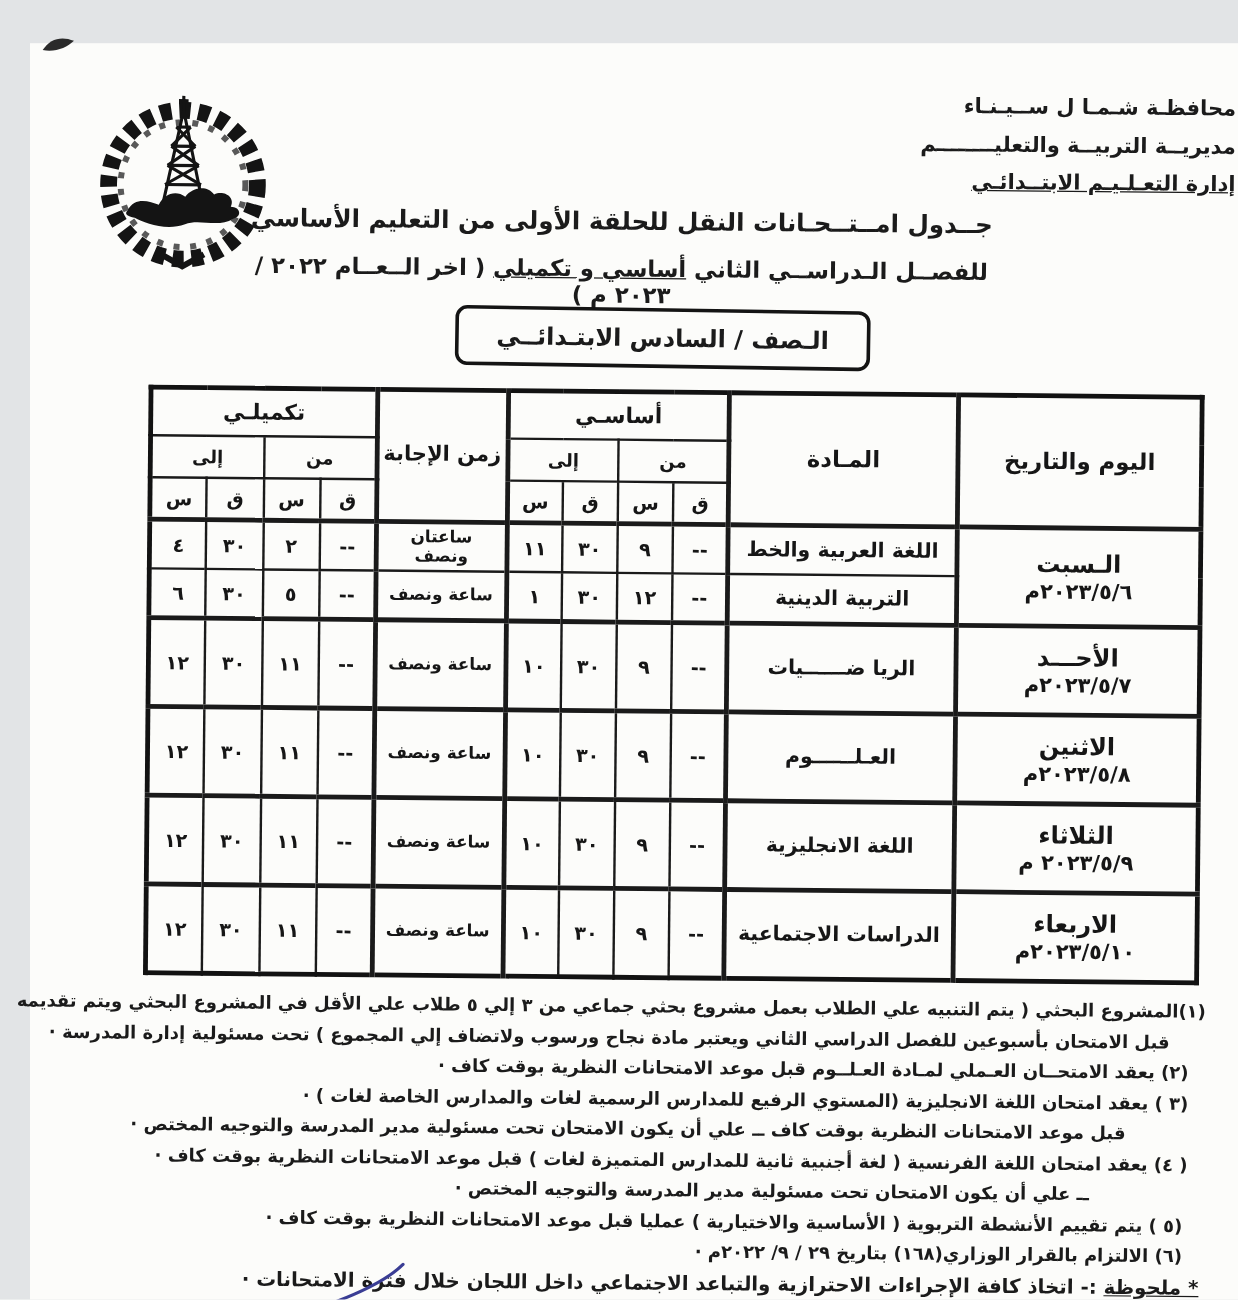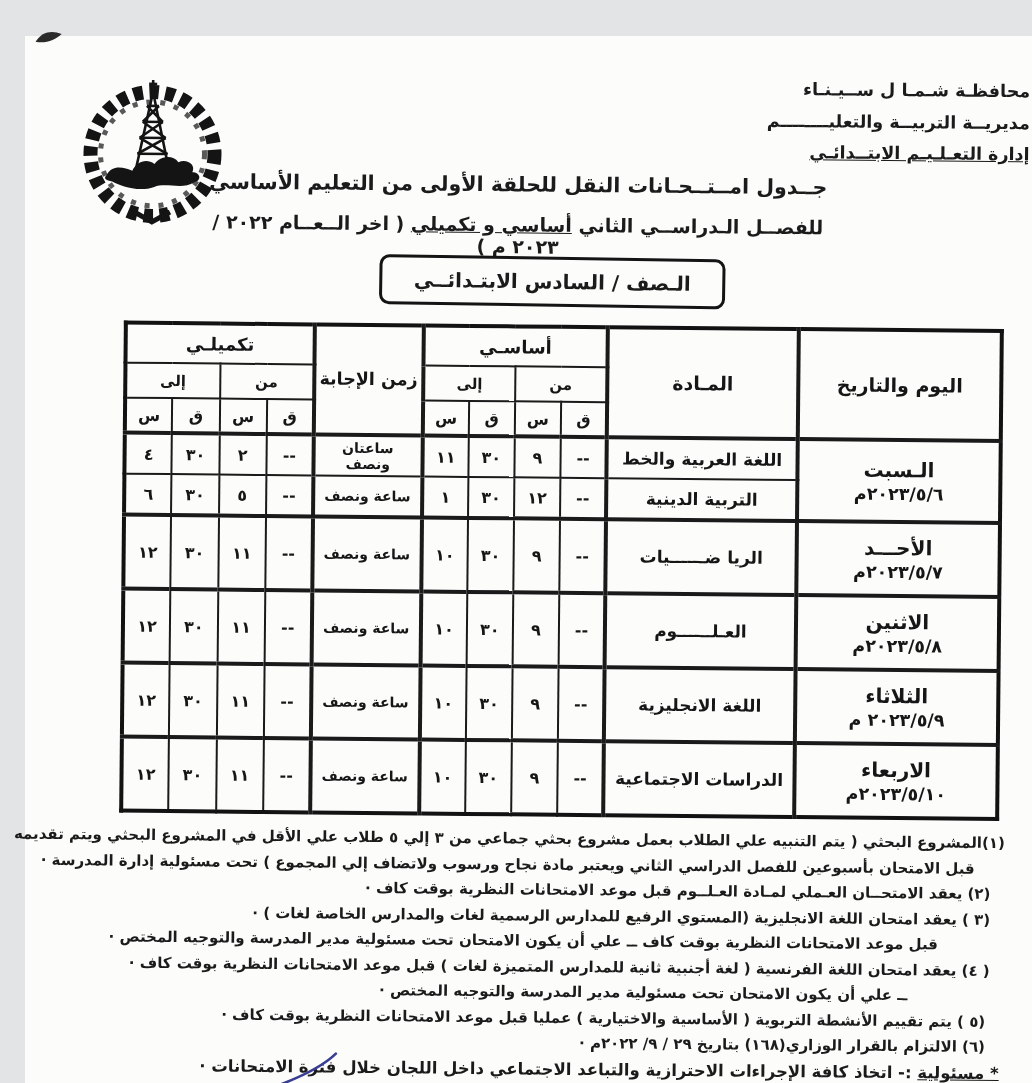--- a/index.html
+++ b/index.html
@@ -258,21 +258,21 @@
       <span class="ln n-i1">قبل الامتحان بأسبوعين للفصل الدراسي الثاني ويعتبر مادة نجاح ورسوب ولاتضاف إلي المجموع ) تحت مسئولية إدارة المدرسة ·</span>
       <span class="ln n-i2">(٢)  يعقد الامتحــان العـملي لمـادة العـلــوم قبل موعد الامتحانات النظرية بوقت كاف ·</span>
       <span class="ln n-i2">(٣ )  يعقد امتحان اللغة الانجليزية (المستوي الرفيع للمدارس الرسمية لغات والمدارس الخاصة لغات ) ·</span>
       <span class="ln n-i3">قبل موعد الامتحانات النظرية بوقت كاف  ــ  علي أن يكون الامتحان تحت مسئولية مدير المدرسة والتوجيه المختص ·</span>
       <span class="ln n-i2">( ٤) يعقد امتحان اللغة الفرنسية ( لغة أجنبية ثانية للمدارس المتميزة لغات ) قبل موعد الامتحانات النظرية بوقت كاف ·</span>
       <span class="ln n-i4">ــ علي أن يكون الامتحان تحت مسئولية مدير المدرسة والتوجيه المختص ·</span>
       <span class="ln n-i5">(٥ ) يتم تقييم الأنشطة التربوية ( الأساسية والاختيارية ) عمليا قبل موعد الامتحانات النظرية بوقت كاف ·</span>
       <span class="ln n-i5">(٦) الالتزام بالقرار الوزاري(١٦٨)  بتاريخ ٢٩ / ٩/ ٢٠٢٢م ·</span>
     </div>
 
-    <div class="footnote"><span class="lbl">* مسئولية</span><span> :- اتخاذ كافة الإجراءات الاحترازية والتباعد الاجتماعي  داخل اللجان خلال فترة الامتحانات ·</span></div>
+    <div class="footnote"><span class="lbl">* ملحوظة</span><span> :- اتخاذ كافة الإجراءات الاحترازية والتباعد الاجتماعي  داخل اللجان خلال فترة الامتحانات ·</span></div>
 
     <div class="bottomline"></div>
 
     <svg class="pen" width="300" height="75" viewBox="0 0 300 75">
       <path d="M14,74 C55,64 120,60 170,42 C205,29 222,18 232,8" fill="none" stroke="#3a3d94" stroke-width="2.6" stroke-linecap="round"></path>
     </svg>
 
   </div>
 </div>
 

